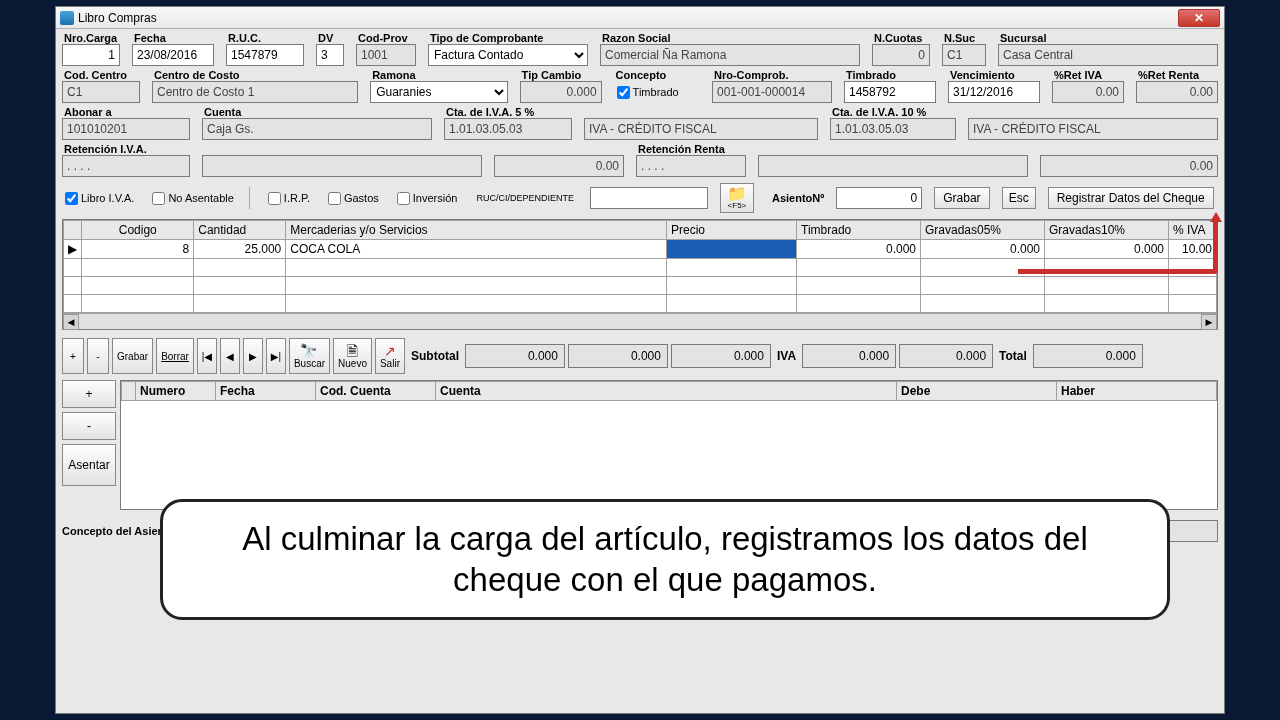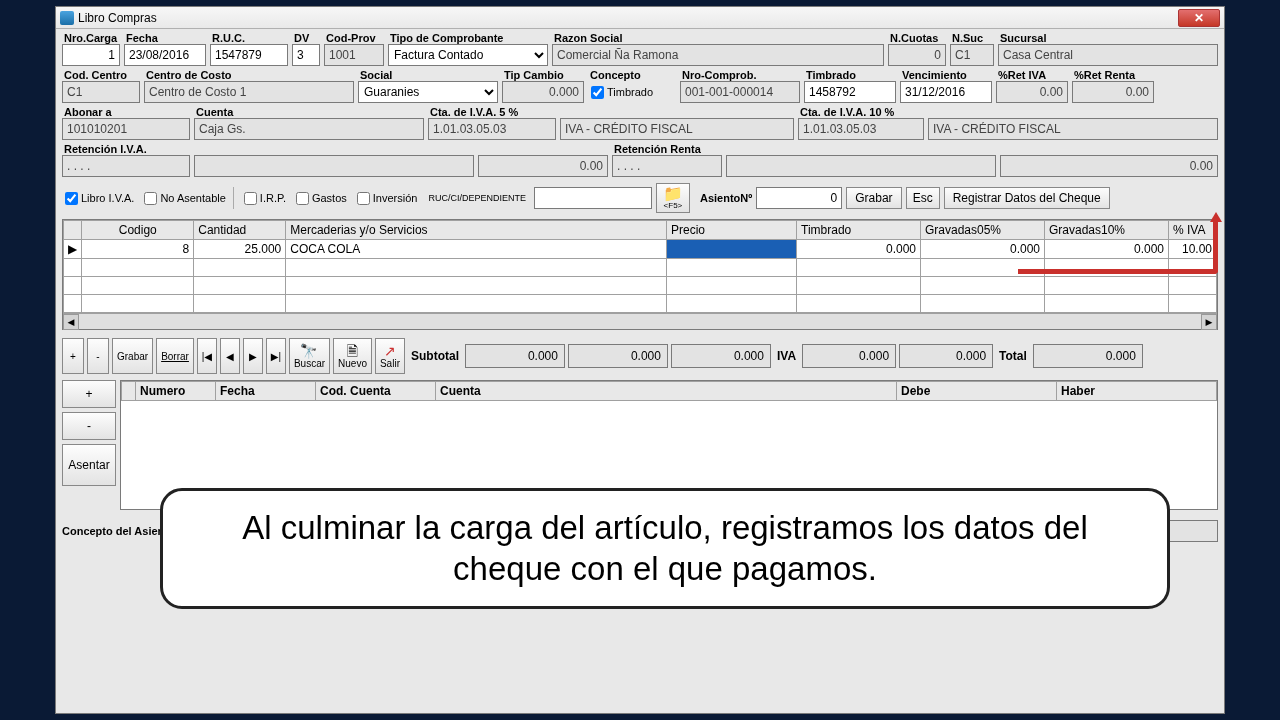--- a/index.html
+++ b/index.html
@@ -3,21 +3,21 @@
 <meta charset="utf-8">
 <style>
   * { box-sizing: border-box; margin: 0; padding: 0; }
   body { font-family: Tahoma, Arial, sans-serif; font-size: 11px; background: #0a1a35; width: 1280px; height: 720px; position: relative; }
   .window { position: absolute; left: 55px; top: 6px; width: 1170px; height: 708px; background: #e8e8e8; border: 1px solid #7a7a7a; display: flex; flex-direction: column; }
   .titlebar { height: 22px; background: linear-gradient(#f7f7f7,#e9e9e9); border-bottom: 1px solid #b0b0b0; display: flex; align-items: center; padding: 0 4px; }
   .titlebar .icon { width: 14px; height: 14px; margin-right: 4px; background: linear-gradient(#4aa3df,#1b6fa8); border-radius: 2px; }
   .titlebar .title { flex: 1; font-size: 12px; }
   .closebtn { width: 42px; height: 18px; background: linear-gradient(#e36f6f,#c53727); color: #fff; border: 1px solid #a33; border-radius: 2px; display: flex; align-items: center; justify-content: center; font-weight: bold; font-size: 12px; cursor: pointer;}
   .content { flex: 1; padding: 2px 6px 6px; display: flex; flex-direction: column; gap: 2px; }
-  .row { display: flex; gap: 4px; align-items: flex-end; }
+  .row { display: flex; gap: 12px; align-items: flex-end; }
   .field { display: flex; flex-direction: column; }
   .field label { font-size: 11px; font-weight: bold; padding: 1px 2px 0; white-space: nowrap; }
   .inp { height: 22px; border: 1px solid #7a7a7a; background: #fff; padding: 0 4px; font-size: 12px; }
   .inp.ro { background: #e3e3e3; color: #444; }
   .inp.right { text-align: right; }
   select.inp { padding: 0 1px; }
   .chk { display: inline-flex; align-items: center; gap: 3px; font-size: 11px; padding: 0 3px; height: 22px; }
   .chk input { width: 13px; height: 13px; }
   .btn { height: 22px; border: 1px solid #888; background: linear-gradient(#fdfdfd,#e3e3e3); padding: 0 8px; font-size: 12px; cursor: pointer; font-family: inherit; }
   .btn.small { padding: 0 6px; }
@@ -36,21 +36,21 @@
   .toolbtn .ico { font-size: 14px; line-height: 14px; }
   .navbtn { width: 20px; height: 36px; border: 1px solid #888; background: linear-gradient(#fdfdfd,#e3e3e3); display:flex; align-items:center; justify-content:center; cursor: pointer; font-size: 10px;}
   .sumlbl { font-weight: bold; font-size: 12px; padding: 0 3px; }
   .suminp { height: 24px; border: 1px solid #7a7a7a; background: #e3e3e3; text-align: right; padding: 0 6px; font-size: 12px; width: 100px; }
   .grid2 { display: flex; gap: 4px; margin-top: 4px; height: 130px; }
   .sidebtns { display: flex; flex-direction: column; gap: 4px; width: 54px;}
   .sidebtns button { height: 28px; border: 1px solid #888; background: linear-gradient(#fdfdfd,#e3e3e3); font-size: 12px; cursor:pointer;}
   .sidebtns button.tall { height: 42px; }
   .gridwrap { flex: 1; border: 1px solid #7a7a7a; position: relative; background: #fff;}
   .concept { display: flex; align-items: center; gap: 4px; margin-top: 8px;}
-  .bubble { position: absolute; left: 160px; top: 488px; width: 1010px; background: #fff; border: 3px solid #222; border-radius: 22px; padding: 16px 26px; font-size: 33px; text-align: center; line-height: 1.25; z-index: 50; }
+  .bubble { position: absolute; left: 160px; top: 499px; width: 1010px; background: #fff; border: 3px solid #222; border-radius: 22px; padding: 16px 26px; font-size: 33px; text-align: center; line-height: 1.25; z-index: 50; }
   .redarrow { position: absolute; left: 1018px; top: 218px; width: 200px; height: 56px; border-right: 5px solid #c9302c; border-bottom: 5px solid #c9302c; border-bottom-right-radius: 4px; z-index: 40; pointer-events:none;}
   .redarrow::before{ content:''; position:absolute; top:-6px; right:-9px; border-left:6px solid transparent; border-right:6px solid transparent; border-bottom:10px solid #c9302c;}
   .rowhdr { width: 14px; background:#e8e8e8; border:1px solid #a0a0a0; text-align:center;}
 </style>
 </head>
 <body>
 
 <div class="window">
   <div class="titlebar">
     <div class="icon"></div>
@@ -105,21 +105,21 @@
     <div class="row">
       <div class="field" style="width:78px">
           <label>Cod. Centro</label>
           <input class="inp ro" value="C1" style="">
         </div>
       <div class="field" style="width:210px">
           <label>Centro de Costo</label>
           <input class="inp ro" value="Centro de Costo 1" style="">
         </div>
       <div class="field" style="width:140px">
-          <label>Social</label>
+          <label>Ramona</label>
           <select class="inp"><option>Guaranies</option></select>
         </div>
       <div class="field" style="width:82px">
           <label>Tip Cambio</label>
           <input class="inp right ro" value="0.000" style="">
         </div>
       <div class="field" style="width:88px">
           <label>Concepto</label>
           <div class="chk">
             <input type="checkbox" checked="" style="">

